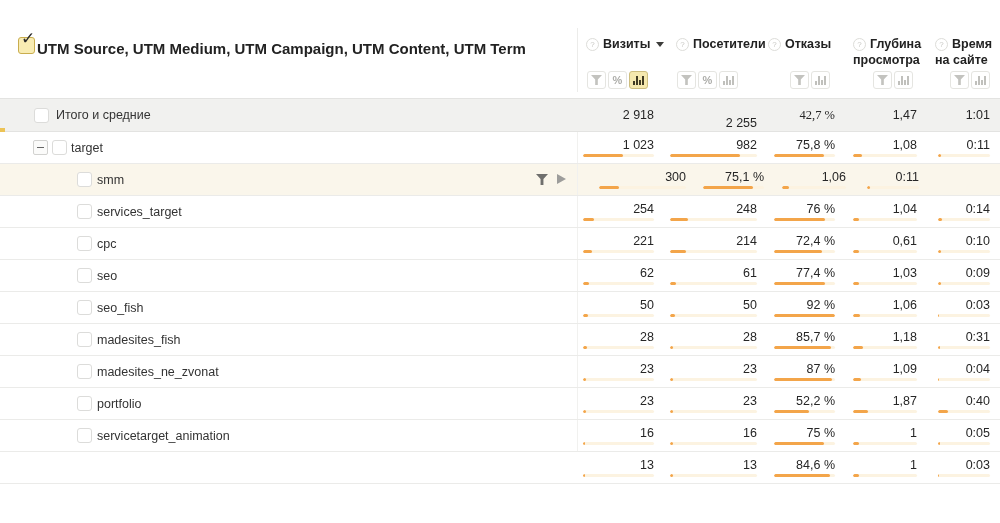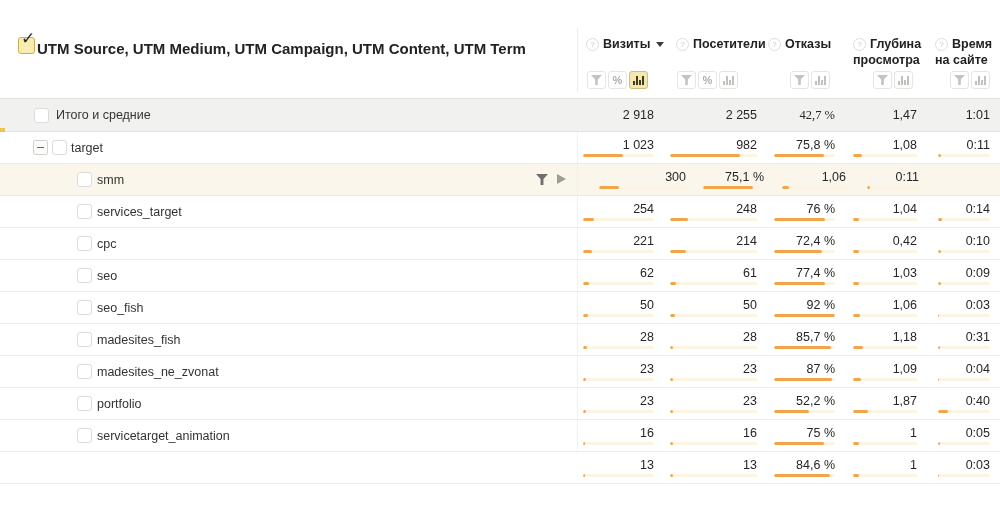--- a/index.html
+++ b/index.html
@@ -182,21 +182,21 @@
     </div>
   </div>
 
   <div class="totals-row">
     <span class="checkbox"></span>
     <span class="totals-label">Итого и средние</span>
     <div class="metrics">
       <div class="cell c1" style="padding-top:0;">
           <div class="num">2 918</div>
         </div>
-      <div class="cell c2" style="padding-top:0;">
+      <div class="cell c2" style="padding-top:8px;">
           <div class="num">2 255</div>
         </div>
       <div class="cell c3" style="padding-top:0;font-family:Liberation Serif, serif;">
           <div class="num">42,7 %</div>
         </div>
       <div class="cell c4" style="padding-top:0;">
           <div class="num">1,47</div>
         </div>
       <div class="cell c5" style="padding-top:0;">
           <div class="num">1:01</div>
@@ -345,21 +345,21 @@
               <div class="bar-fill" style="width: 18%;"></div>
             </div>
         </div>
         <div class="cell c3">
           <div class="num">72,4 %</div>
           <div class="bar-track">
               <div class="bar-fill" style="width: 79%;"></div>
             </div>
         </div>
         <div class="cell c4">
-          <div class="num">0,42</div>
+          <div class="num">0,61</div>
           <div class="bar-track">
               <div class="bar-fill" style="width: 10%;"></div>
             </div>
         </div>
         <div class="cell c5">
           <div class="num">0:10</div>
           <div class="bar-track">
               <div class="bar-fill" style="width: 5%;"></div>
             </div>
         </div>

